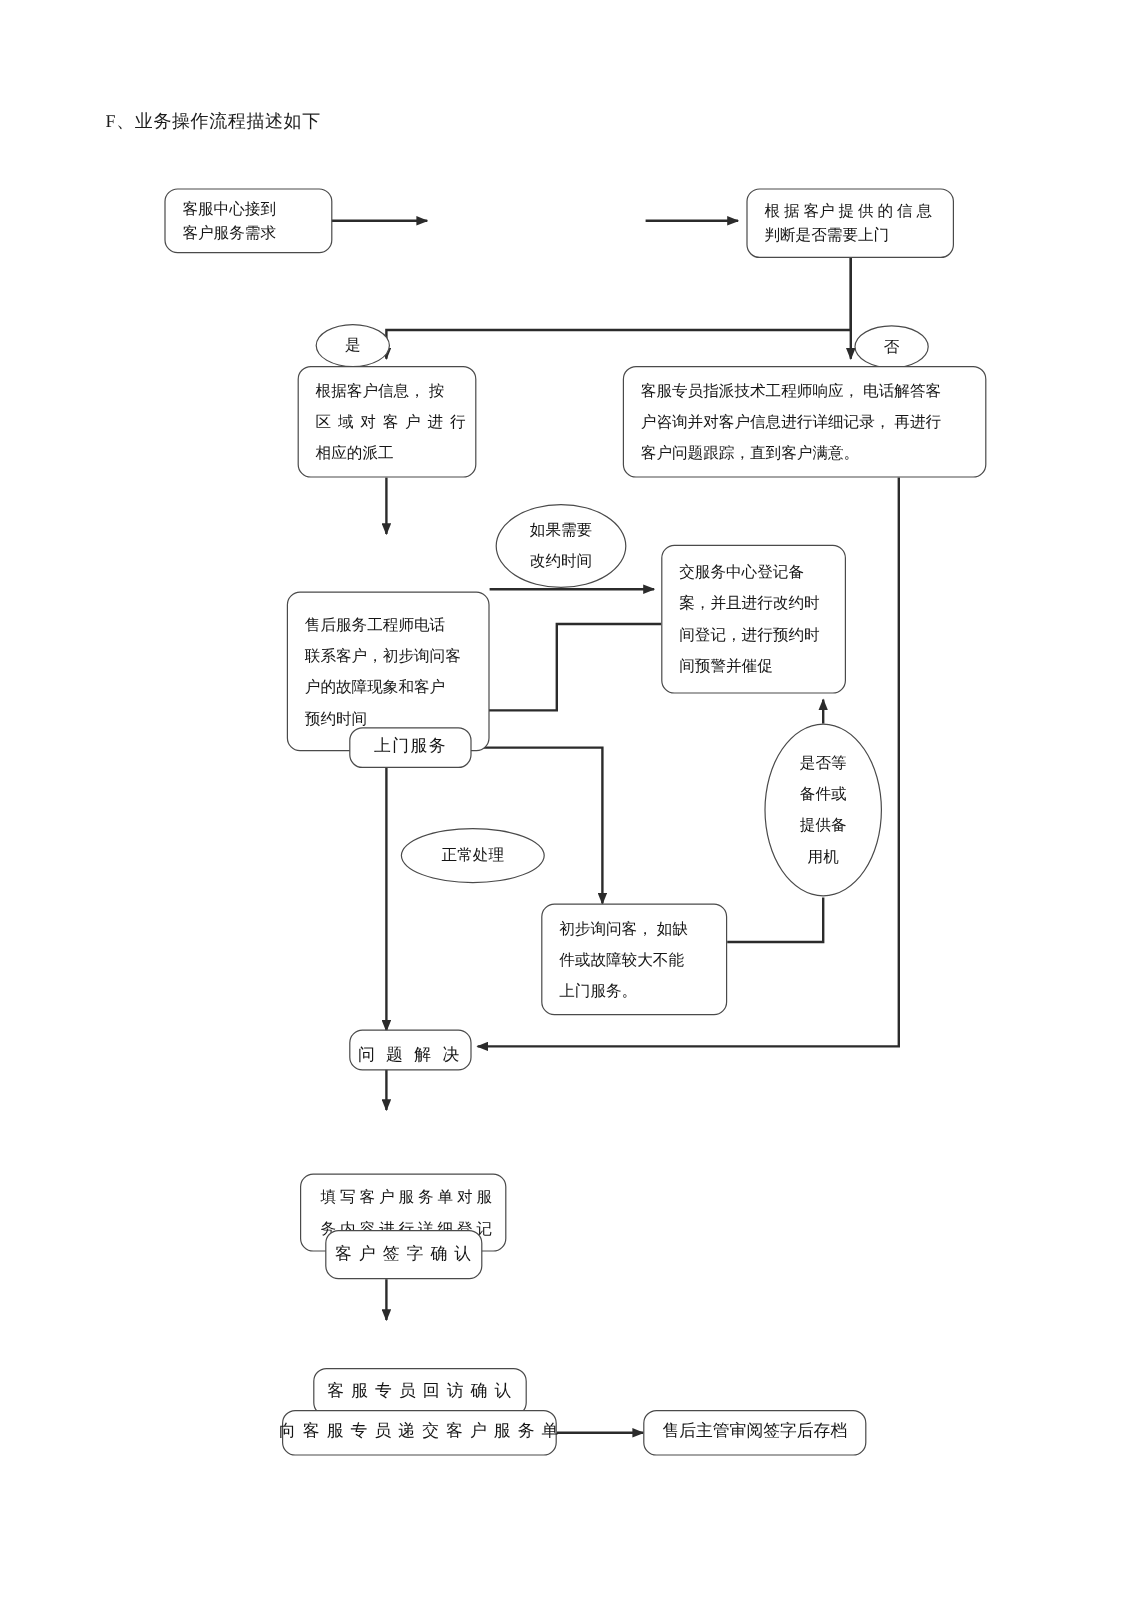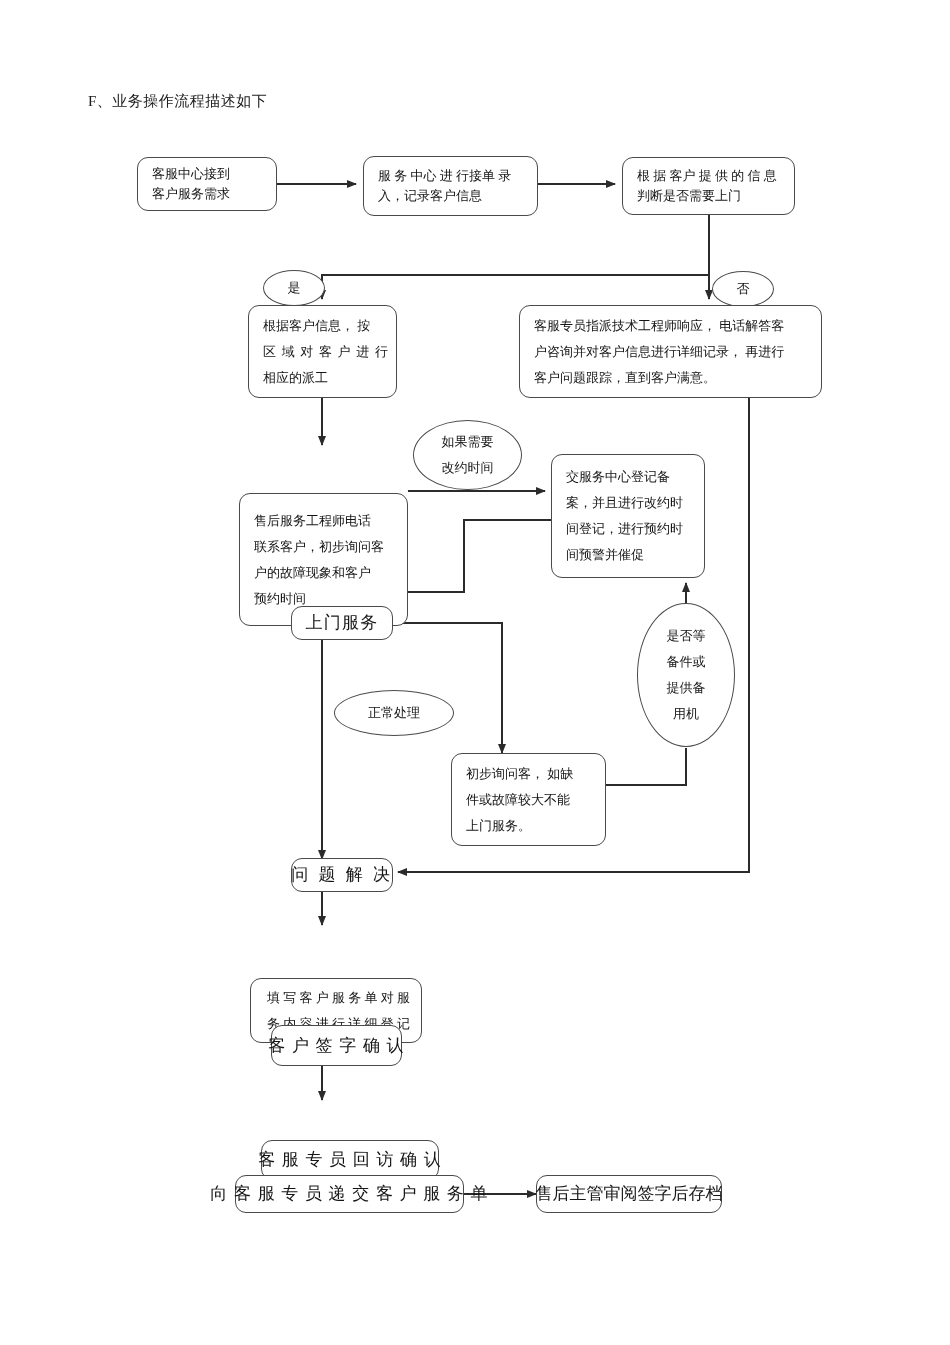--- a/index.html
+++ b/index.html
@@ -54,21 +54,21 @@
     text-align: center;
   }
   .node .line {
     display: block;
     white-space: nowrap;
   }
   .txt-left { padding-left: 14px; }
   .txt-center { text-align: center; align-items: center; }
   .fs13 { font-size: 13px; line-height: 20px; }
   .fs13b { font-size: 13px; line-height: 26px; }
-  .fs14 { font-size: 17px; line-height: 22px; }
+  .fs14 { font-size: 14px; line-height: 22px; }
   .sp1 { letter-spacing: 1.2px; }
   .sp2 { letter-spacing: 3px; }
 </style>
 </head>
 <body>
 
 <div id="page">
 
   <div id="heading">F、业务操作流程描述如下</div>
 
@@ -115,24 +115,20 @@
 
       <path d="M464,1194 L536,1194"></path>
     </g>
   </svg>
 
   <div class="node rect fs13 txt-left" style="left:137px; top:157px; width:140px; height:54px;">
     <span class="line">客服中心接到</span>
     <span class="line">客户服务需求</span>
   </div>
 
-  <div class="node rect fs13 txt-left" style="left:363px; top:156px; width:175px; height:60px;">
-    <span class="line">服 务 中心 进 行接单  录</span>
-    <span class="line">入，记录客户信息</span>
-  </div>
 
   <div class="node rect fs13 txt-left" style="left:622px; top:157px; width:173px; height:58px;">
     <span class="line">根 据 客户 提 供 的 信 息</span>
     <span class="line">判断是否需要上门</span>
   </div>
 
   <div class="node ellipse fs13" style="left:263px; top:270px; width:62px; height:36px;">
     <span class="line">是</span>
   </div>
 
@@ -185,21 +181,21 @@
     <span class="line">提供备</span>
     <span class="line">用机</span>
   </div>
 
   <div class="node rect fs13b txt-left" style="left:451px; top:753px; width:155px; height:93px;">
     <span class="line">初步询问客， 如缺</span>
     <span class="line">件或故障较大不能</span>
     <span class="line">上门服务。</span>
   </div>
 
-  <div class="node rect fs14 txt-center" style="left:291px; top:858px; width:102px; height:34px;">
+  <div class="node rect fs14 txt-center" style="left:291px; top:858px; width:102px; height:34px;justify-content:flex-end;">
     <span class="line sp2">问 题 解 决</span>
   </div>
 
   <div class="node rect fs13b txt-left" style="left:250px; top:978px; width:172px; height:65px;padding-left:16px;">
     <span class="line">填 写 客 户 服 务 单 对 服</span>
     <span class="line">务 内 容 进 行 详 细 登 记</span>
   </div>
 
   <div class="node rect fs14 txt-center" style="left:271px; top:1025px; width:131px; height:41px;">
     <span class="line sp1">客 户 签 字 确 认</span>

